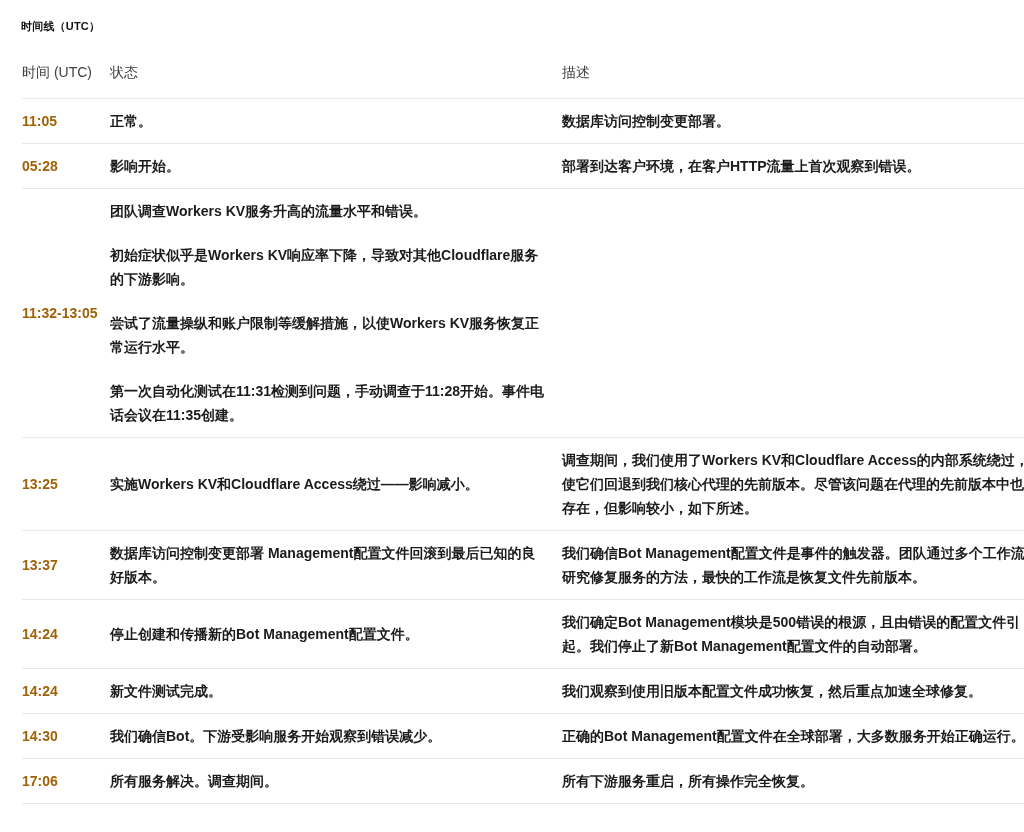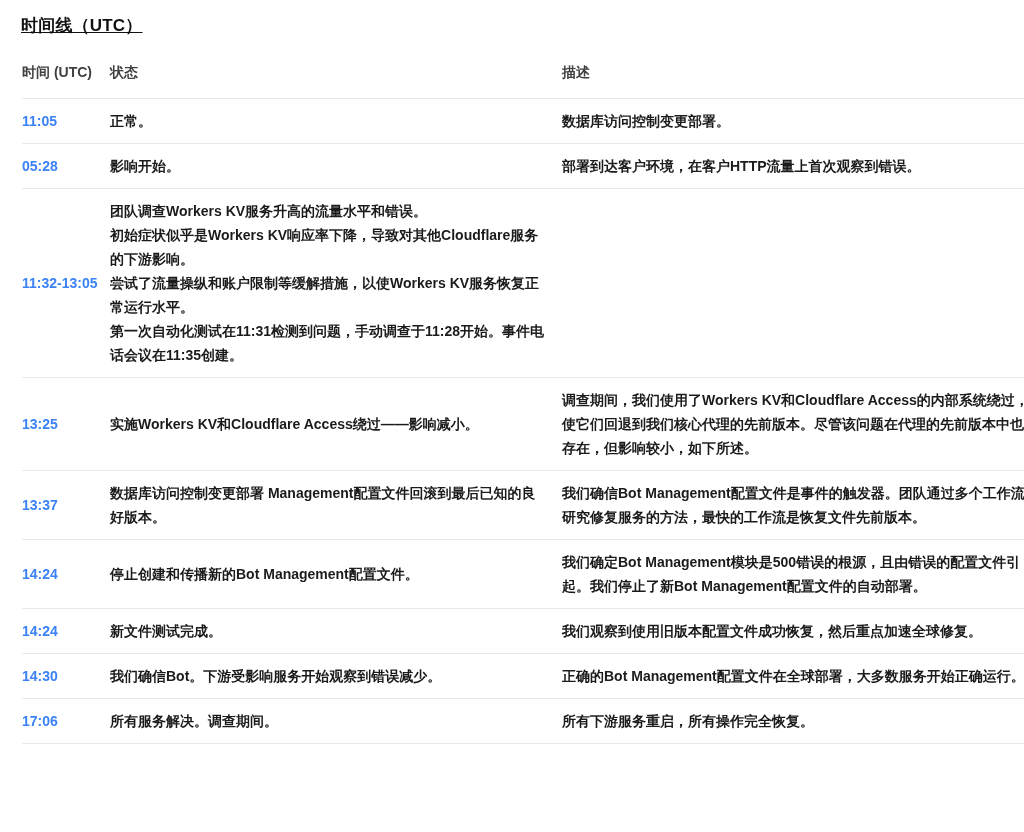--- a/index.html
+++ b/index.html
@@ -9,63 +9,62 @@
     height: 832px;
     overflow: hidden;
     background: #ffffff;
     font-family: "Liberation Sans", "DejaVu Sans", sans-serif;
     color: #1b1b1b;
     -webkit-font-smoothing: antialiased;
   }
   .title {
     margin: 0;
     padding: 14px 0 0 21px;
-    font-size: 17px;
+    font-size: 11px;
     line-height: 24px;
     font-weight: 700;
     color: #111111;
     letter-spacing: 0.2px;
-    text-decoration: underline;
   }
   table.timeline {
     border-collapse: collapse;
     table-layout: fixed;
     margin-left: 22px;
     width: 1010px; 
   }
   col.c-time   { width: 88px; }
   col.c-status { width: 452px; }
   col.c-desc   { width: 470px; }
   th {
     text-align: left;
-    font-weight: 700;
+    font-weight: 400;
     color: #404040;
     font-size: 14px;
     line-height: 19px;
     padding: 25px 16px 16px 0;
     border-bottom: 1px solid #e8e8e8;
     white-space: nowrap;
   }
   td {
     vertical-align: middle;
     font-size: 14px;
     line-height: 24px;
     padding: 10px 16px 10px 0;
     border-bottom: 1px solid #e8e8e8;
   }
   td.time {
     font-weight: 700;
-    color: #3b82f6;
+    color: #a16207;
     white-space: nowrap;
     padding-right: 4px;
     margin-left: 13px;
   }
   td.desc { padding-right: 0; }
   td p { margin: 0; font-weight: bold; }
-  td p + p { }
+  td p + p { margin-top: 20px; }
 </style>
 </head>
 <body>
 
 <div class="page">
   <h2 class="title">时间线（UTC）</h2>
 
   <table class="timeline">
     <colgroup>
       <col class="c-time">

